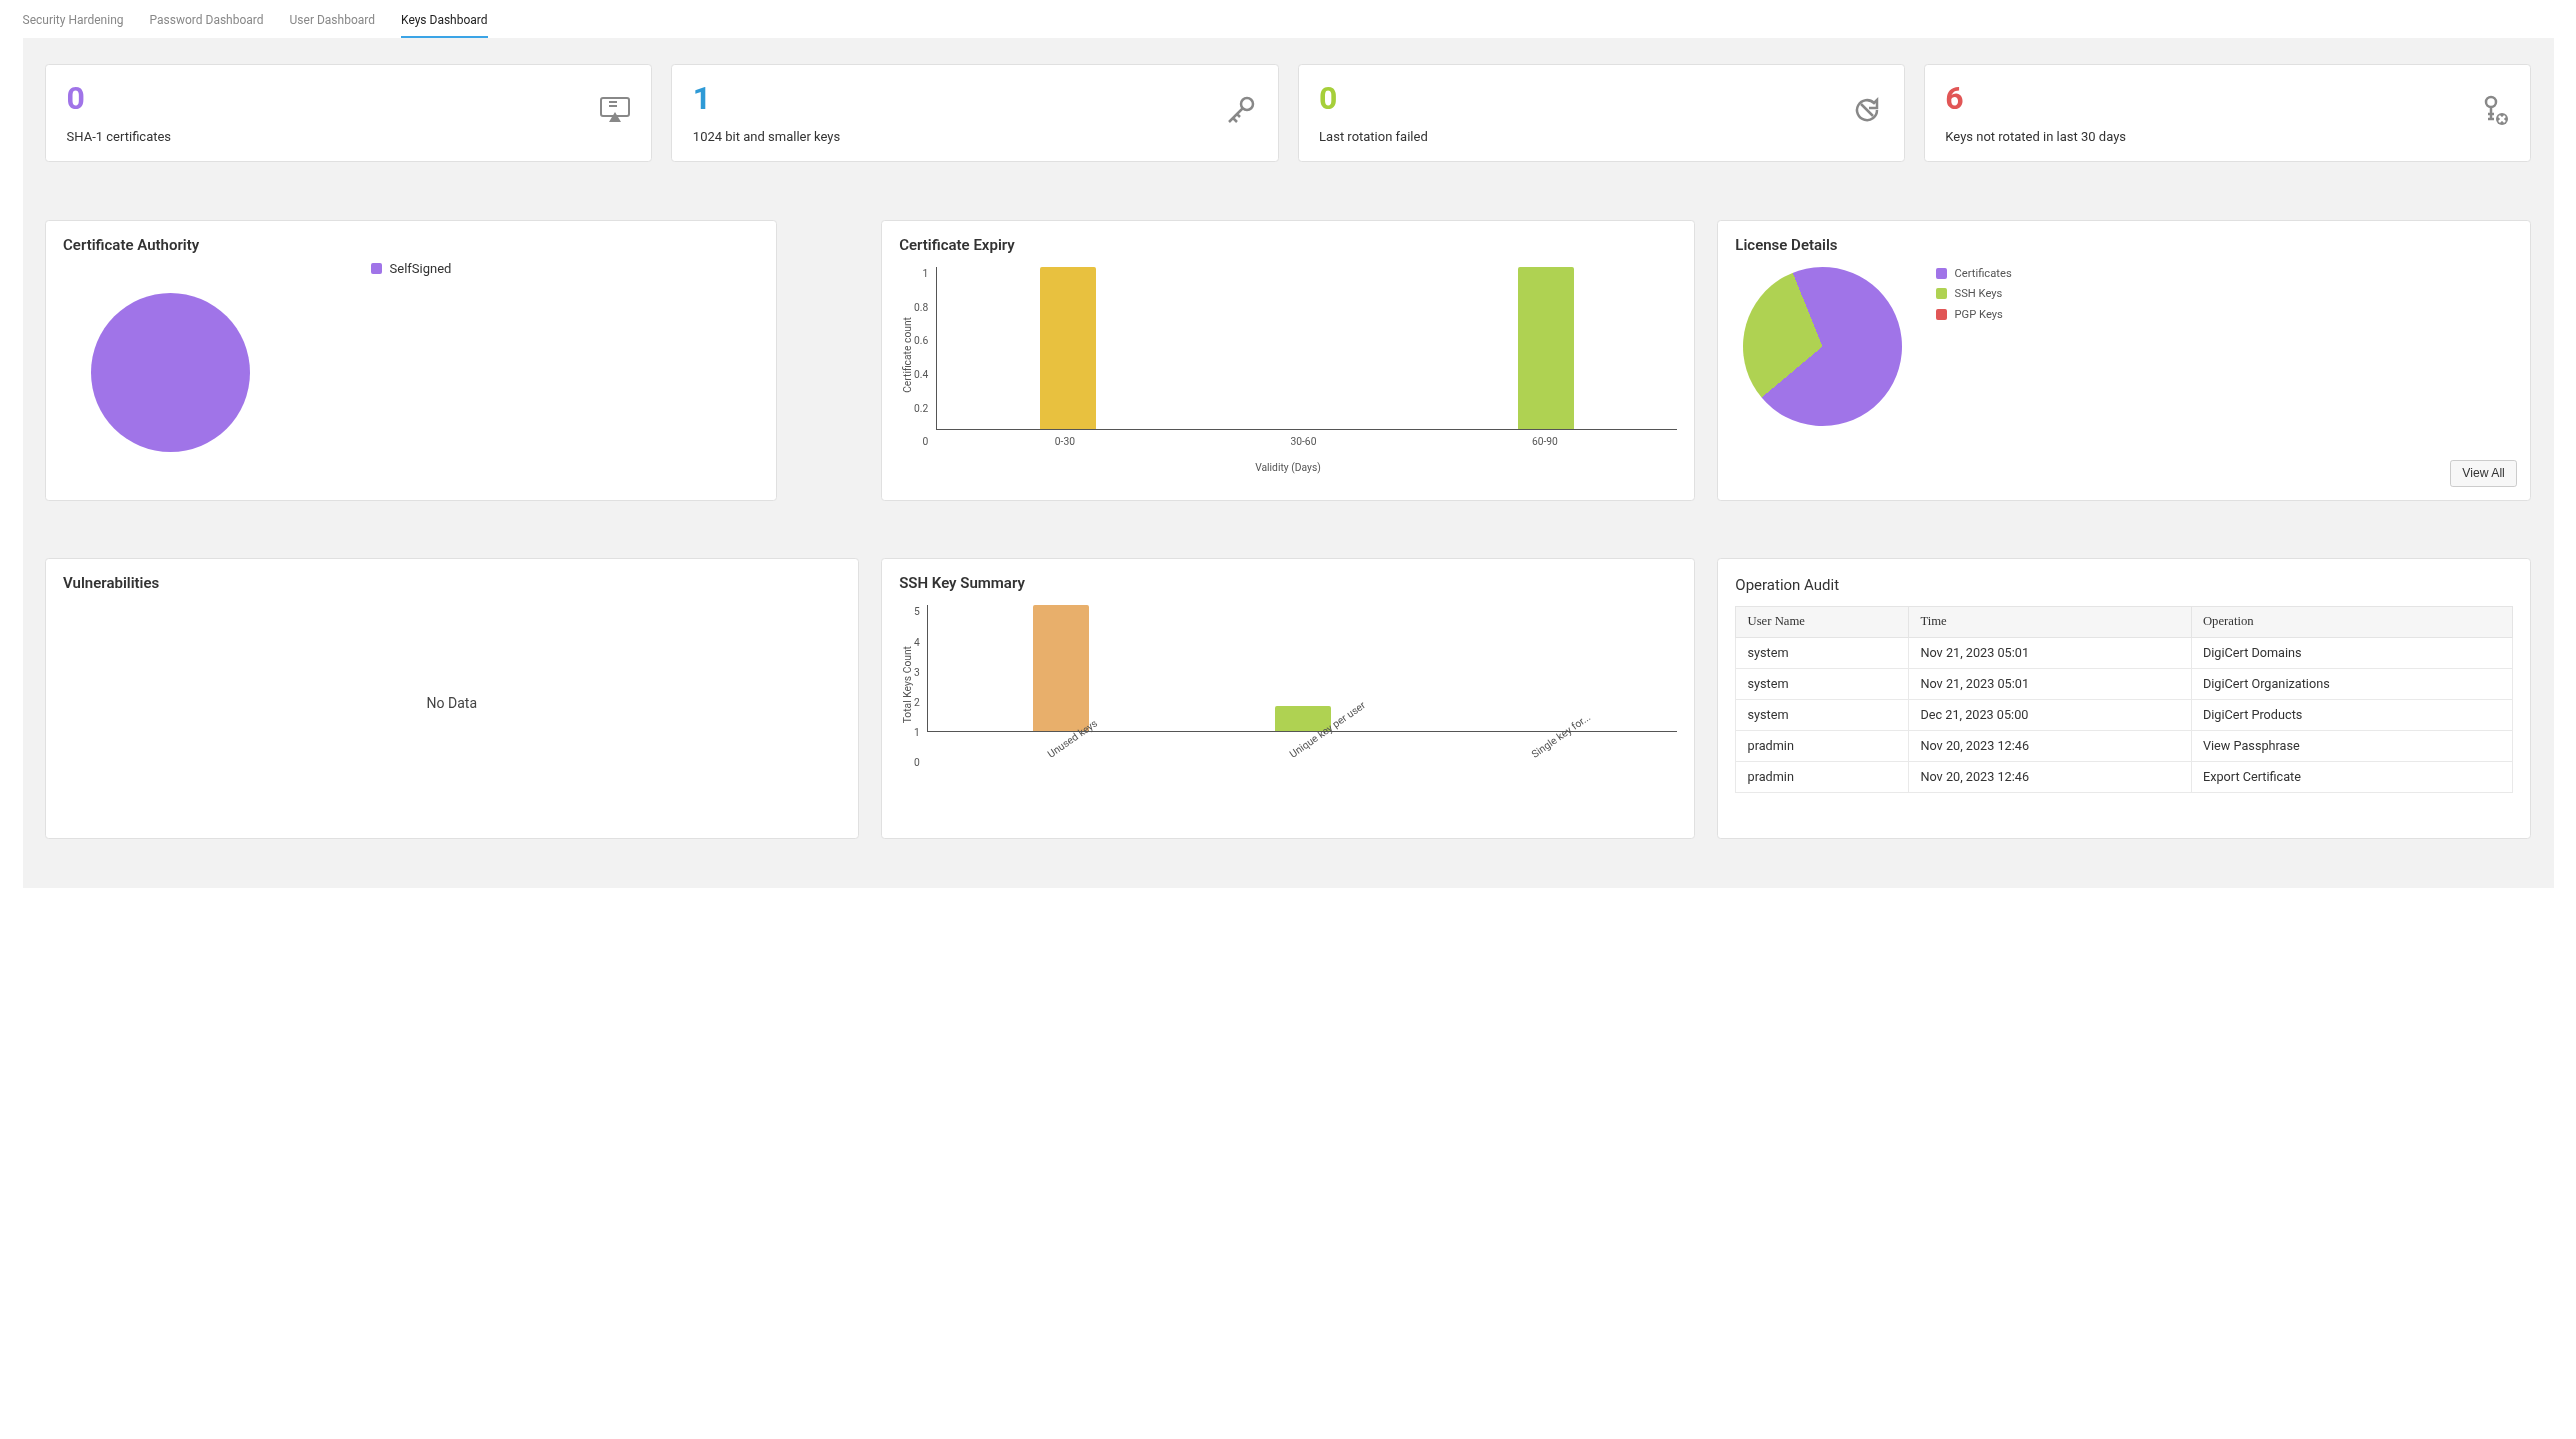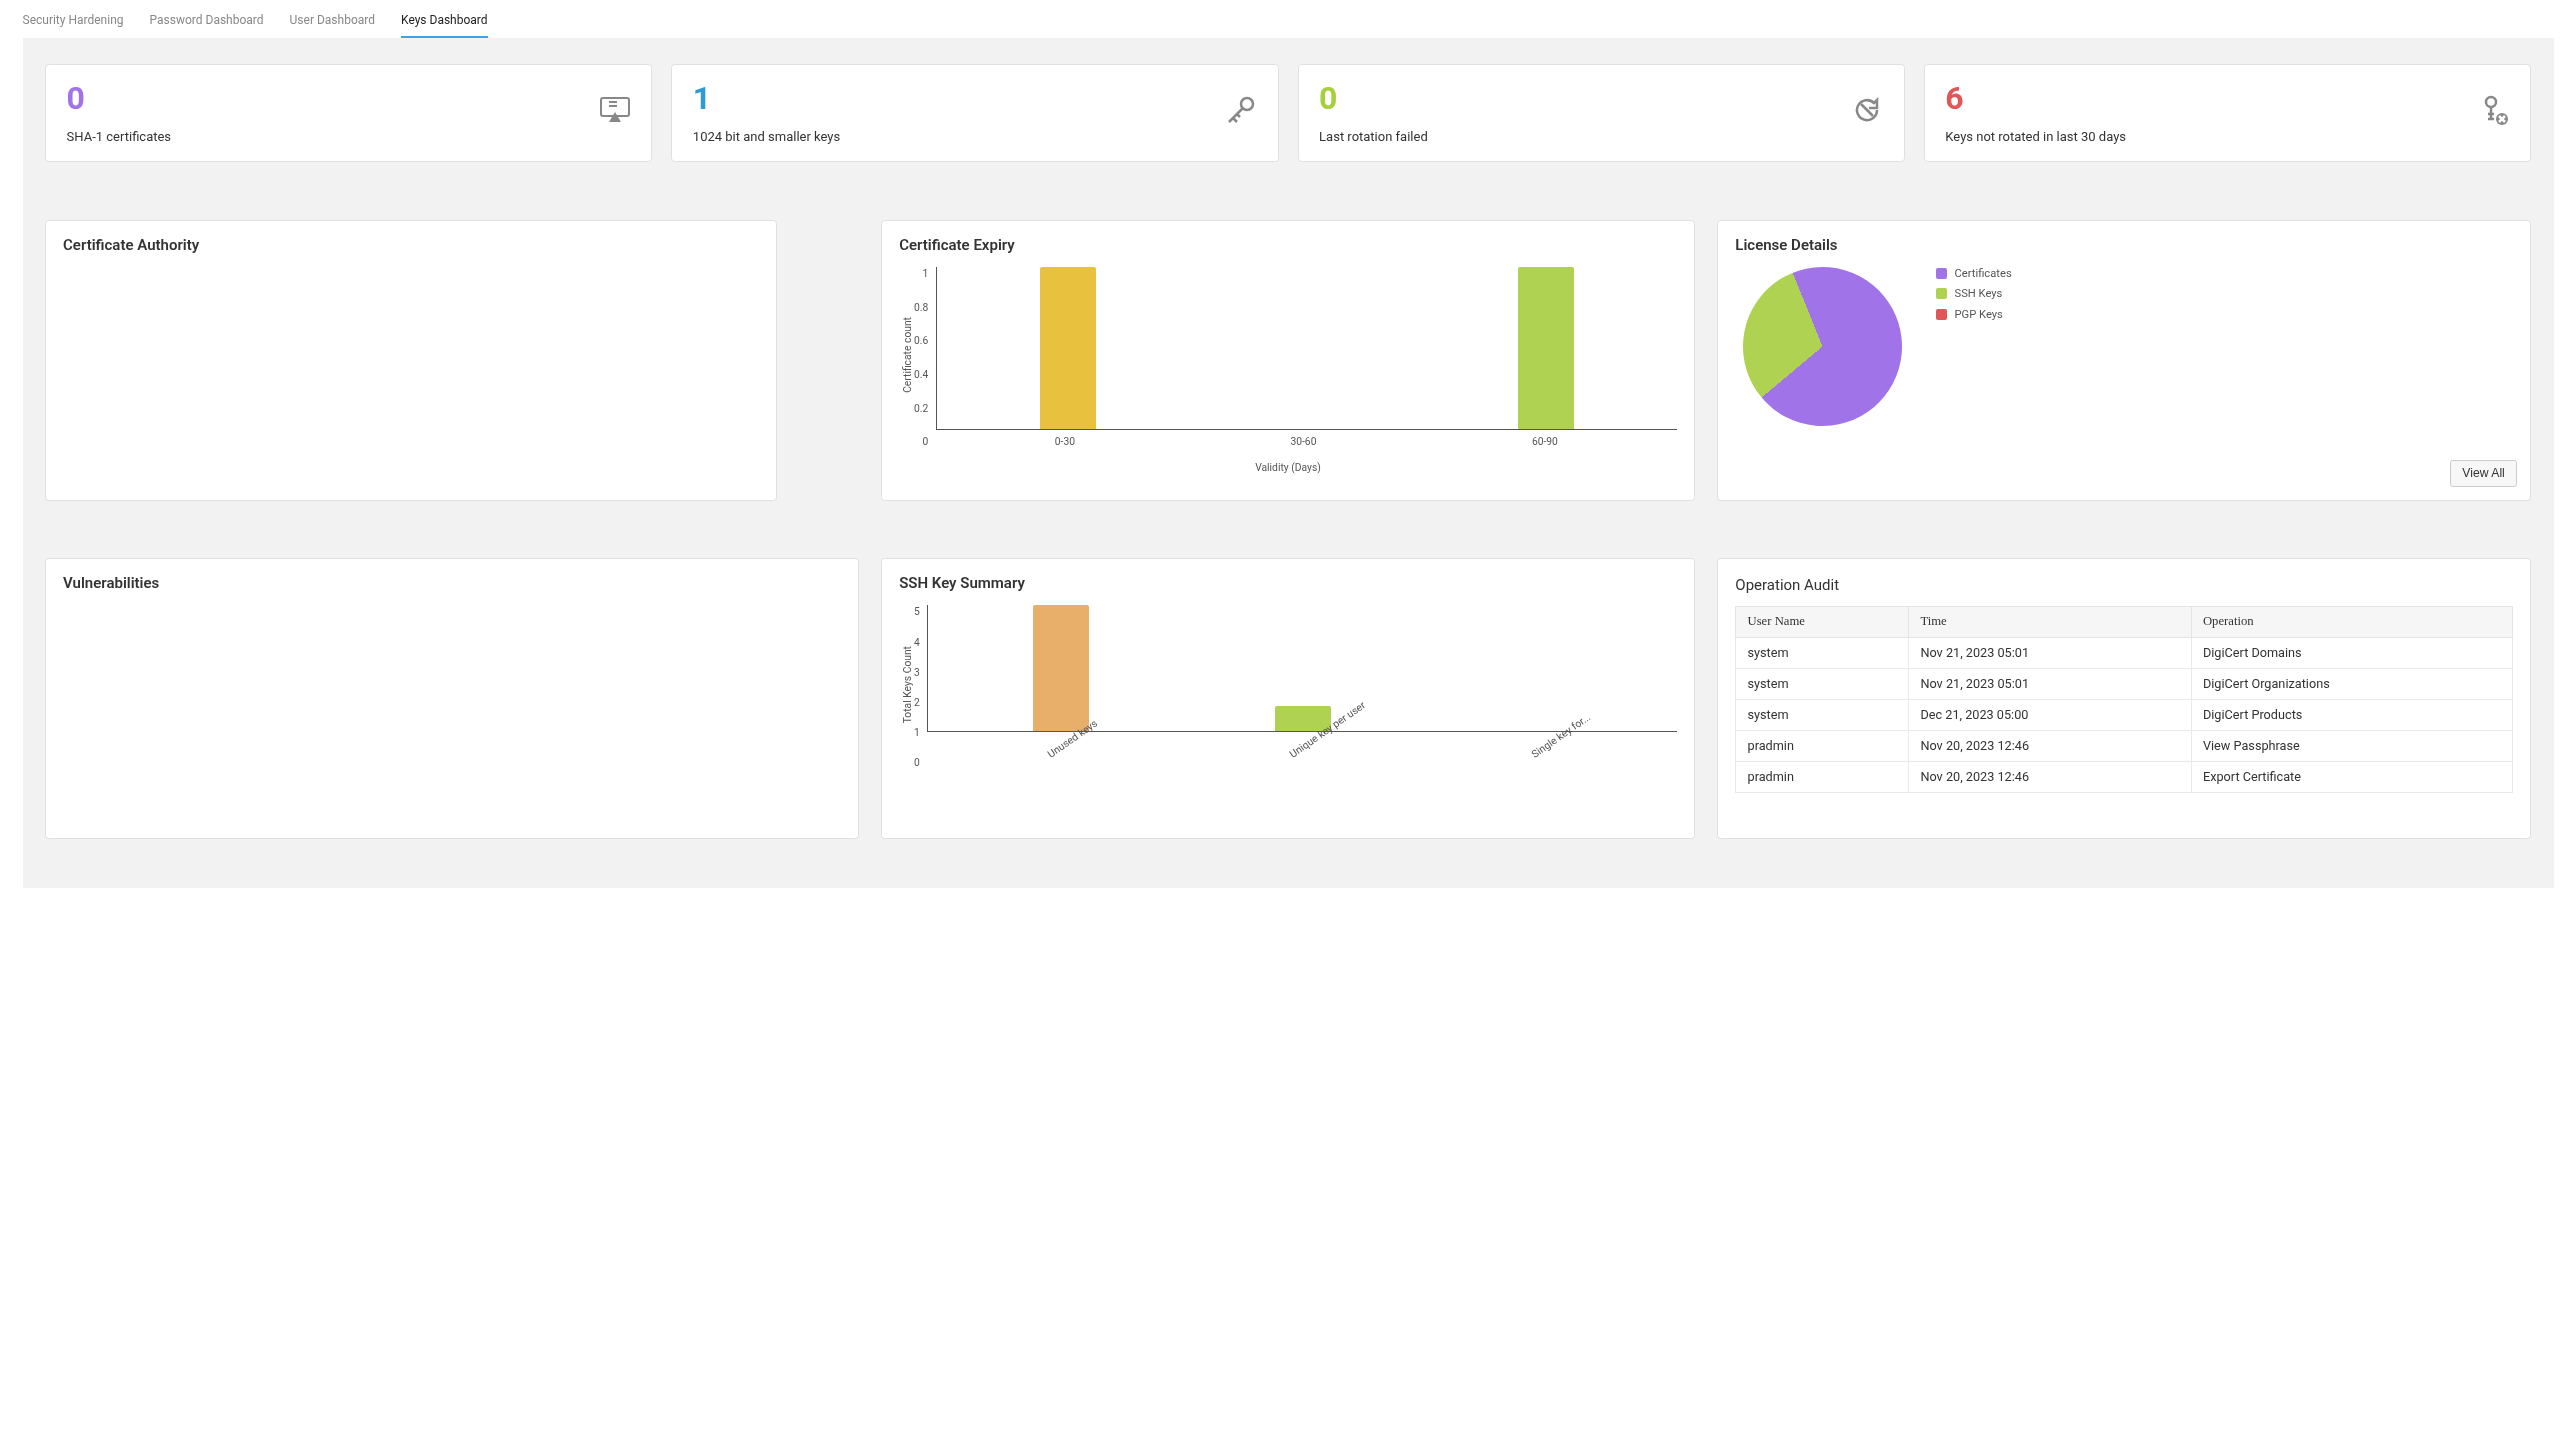--- a/index.html
+++ b/index.html
@@ -295,20 +295,27 @@
       </span>
     </div>
 
   </div>
 
   <div class="panels-row">
 
     <div style="display:flex;">
     <div class="panel panel-first">
       <div class="panel-title">Certificate Authority</div>
+      <div class="ca-body">
+        <div class="legend-row">
+          <span class="legend-swatch" style="background:#a074e8"></span>
+          <span>SelfSigned</span>
+        </div>
+        <div class="pie" style="background:#a074e8"></div>
+      </div>
     </div>
     </div>
 
     <div class="panel">
       <div class="panel-title">Certificate Expiry</div>
       <div class="ce-body">
         <div class="axis-title-y">Certificate count</div>
         <div class="bar-chart" style="flex:1;">
           <div class="y-axis">
             <span>1</span>
@@ -358,20 +365,21 @@
         <button class="view-all">View All</button>
       </div>
     </div>
 
   </div>
 
   <div class="panels-row">
 
     <div class="panel">
       <div class="panel-title">Vulnerabilities</div>
+      <div class="no-data">No Data</div>
     </div>
 
     <div class="panel">
       <div class="panel-title">SSH Key Summary</div>
       <div class="ssh-body">
         <div class="axis-title-y">Total Keys Count</div>
         <div class="bar-chart" style="flex:1;">
           <div class="y-axis">
             <span>5</span>
               <span>4</span>

